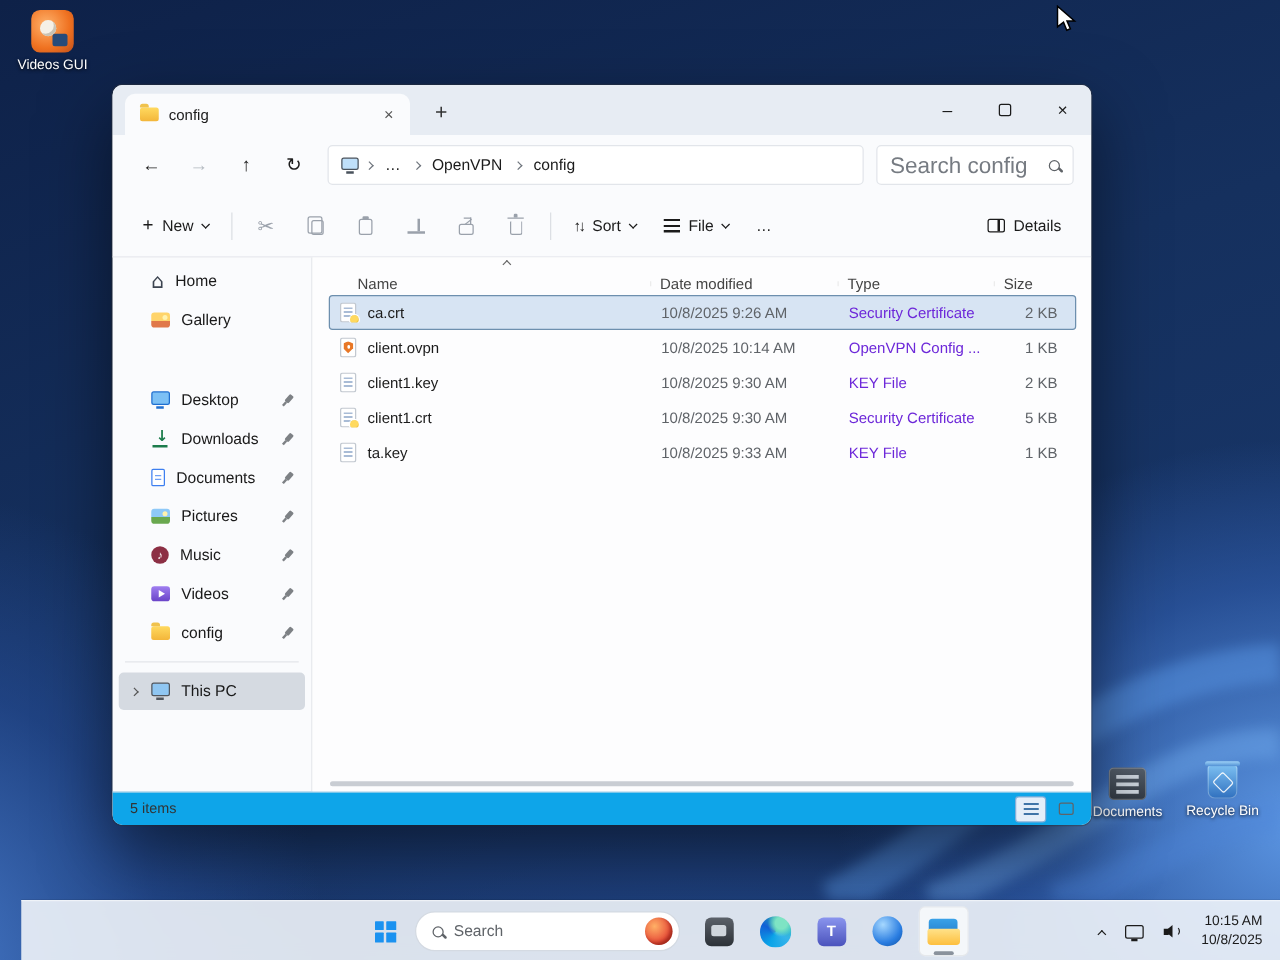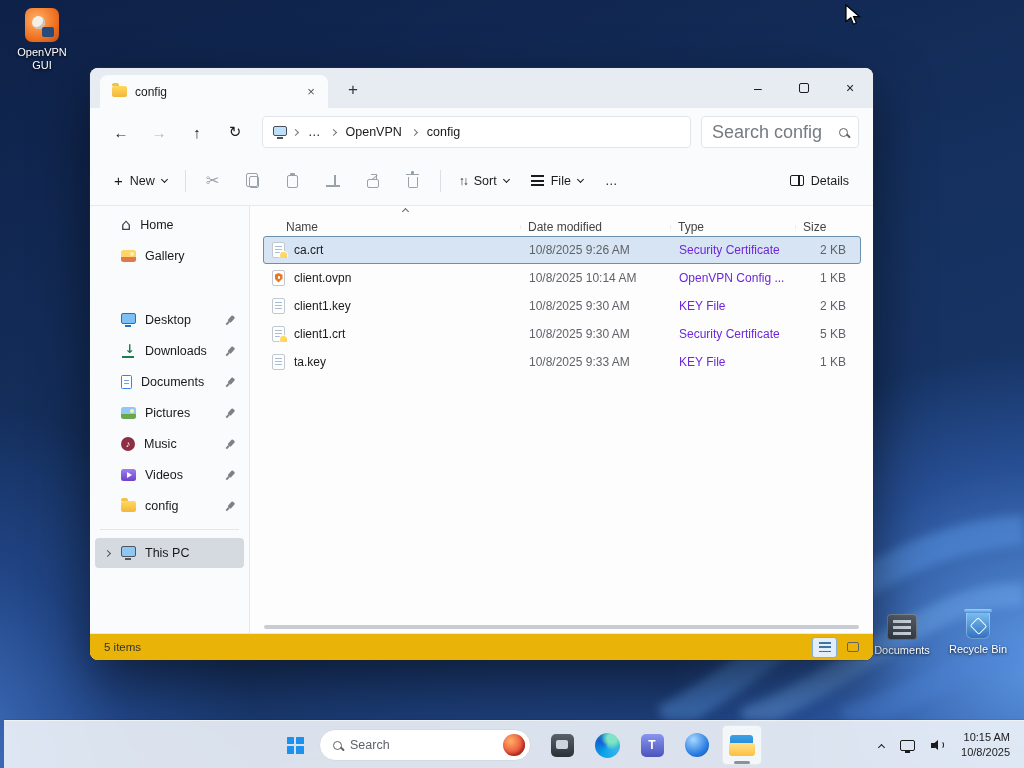--- a/index.html
+++ b/index.html
@@ -100,21 +100,21 @@
     color:#1b1b1b; border:1px solid transparent; border-radius:3px; }
   .file-row.selected { background:#d7e4f3; border-color:#6d8fae;justify-content:center; }
   .c-name { width:257px; display:flex; align-items:center; gap:8px; padding-left:7px; overflow:hidden; }
   .c-date { width:150px; color:#5f6368; padding-left:8px; }
   .c-type { width:125px; color:#6d28d9; padding-left:8px; white-space:nowrap; overflow:hidden; }
   .c-size { flex:1; text-align:right; padding-right:14px; color:#5f6368; }
 
   .hscroll { margin-top:auto; height:12px; flex:0 0 auto; position:relative; }
   .hscroll .thumb { position:absolute; left:14px; right:14px; top:4px; height:4px; border-radius:2px; background:#c9cdd3; }
 
-  .statusbar { height:27px; flex:0 0 auto; border-top:1px solid #e7e9ee; background:#eab308;
+  .statusbar { height:27px; flex:0 0 auto; border-top:1px solid #e7e9ee; background:#0ea5e9;
     display:flex; align-items:center; padding:0 8px 0 14px; font-size:11.5px; color:#333; }
   .view-toggles { margin-left:auto; display:flex; gap:3px; }
   .vt { width:25px; height:21px; border-radius:3px; display:grid; place-items:center; border:1px solid transparent; }
   .vt.active { background:#e4eef9; border-color:#84aed8; }
   .vt-lines { width:12px; height:10px; background:repeating-linear-gradient(180deg,#3f74a8 0 1.6px, transparent 1.6px 4.3px); }
   .vt-thumb { width:12px; height:10px; border:1.3px solid #5f6368; border-radius:2px; }
 
   
   .chev { width:5px; height:5px; border-right:1.3px solid currentColor; border-bottom:1.3px solid currentColor;
     display:inline-block; flex:0 0 auto; }
@@ -200,21 +200,21 @@
     background:currentColor; border-radius:1px 1px 0 0; }
   .ic-sort { font-size:12px; letter-spacing:-2px; }
   .ic-view { width:13px; height:11px; background:repeating-linear-gradient(180deg,currentColor 0 2px, transparent 2px 4.6px); }
   .ic-details { width:14px; height:11px; border:1.4px solid currentColor; border-radius:2px; position:relative; }
   .ic-details::after { content:""; position:absolute; right:3px; top:0; bottom:0; width:1.4px; background:currentColor; }
   .ic-search { width:9px; height:9px; border:1.5px solid #5f6368; border-radius:50%; position:relative; flex:0 0 auto; }
   .ic-search::after { content:""; position:absolute; width:5px; height:1.6px; background:#5f6368;
     transform:rotate(45deg); right:-4px; bottom:-1.4px; border-radius:1px; }
 
   
-  .taskbar { position:absolute; left:4px; right:0; bottom:0; height:48px;
+  .taskbar { position:absolute; left:17px; right:0; bottom:0; height:48px;
     background:rgba(240,244,250,.9); border-top:1px solid rgba(255,255,255,.55);
     box-shadow:0 -1px 0 rgba(0,0,0,.08); backdrop-filter:blur(6px); }
   .tb-center { position:absolute; left:272px; top:0; height:48px; display:flex; align-items:center; gap:5px; }
   .start { width:38px; height:40px; display:grid; place-items:center; border-radius:5px; }
   .win-logo { width:17px; height:17px; display:grid; grid-template-columns:1fr 1fr; grid-template-rows:1fr 1fr; gap:1.7px; }
   .win-logo span { background:#1b92f0; border-radius:.5px; }
   .tb-search { width:212px; height:32px; background:#fff; border:1px solid #d4dae2; border-radius:16px;
     display:flex; align-items:center; gap:8px; padding:0 5px 0 13px; margin-right:6px; }
   .tb-search input { border:none; outline:none; background:transparent; flex:1; min-width:0;
     font-size:12.5px; color:#444; font-family:inherit; }
@@ -260,21 +260,21 @@
 <body>
 
 <svg class="ribbons" width="420" height="360">
   <path d="M60,360 C180,300 260,180 420,170" stroke="#5fa0ef" stroke-width="30" fill="none" opacity="0.7"></path>
   <path d="M140,360 C250,320 330,230 420,235" stroke="#7ab6f7" stroke-width="24" fill="none" opacity="0.6"></path>
   <path d="M240,360 C320,335 380,290 420,295" stroke="#4f86d8" stroke-width="26" fill="none" opacity="0.6"></path>
 </svg>
 
 <div class="desk-icon" style="left:6px; top:8px;">
   <div class="art ovpn-art"></div>
-  <div>OpenVPN GUI</div>
+  <div>Videos GUI</div>
 </div>
 <div class="desk-icon" style="left:866px; top:614px;">
   <div class="art docs-art"></div>
   <div>Documents</div>
 </div>
 <div class="desk-icon" style="left:942px; top:612px;">
   <div class="art bin-art"></div>
   <div>Recycle Bin</div>
 </div>
 

